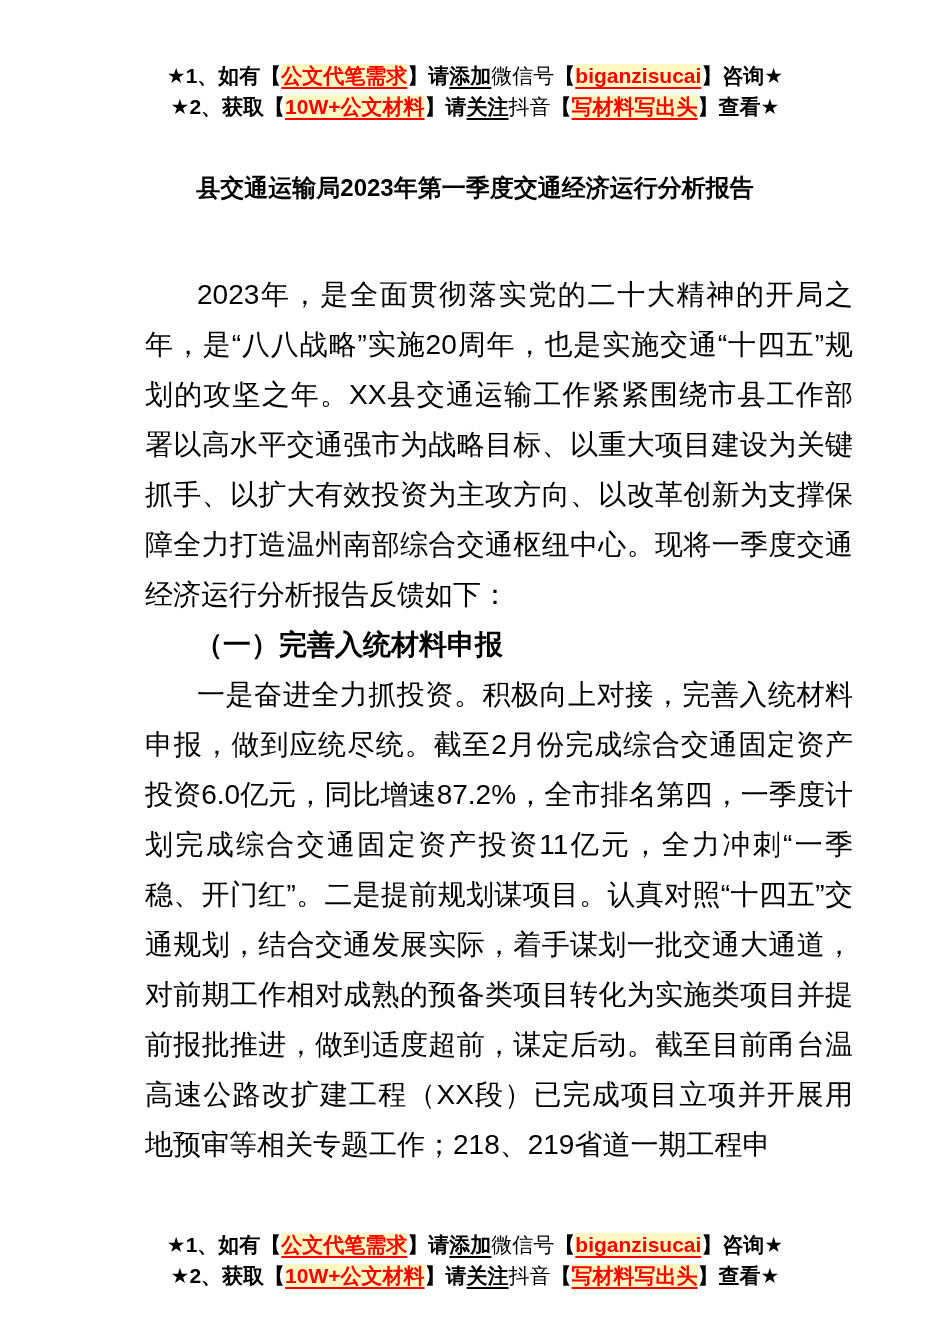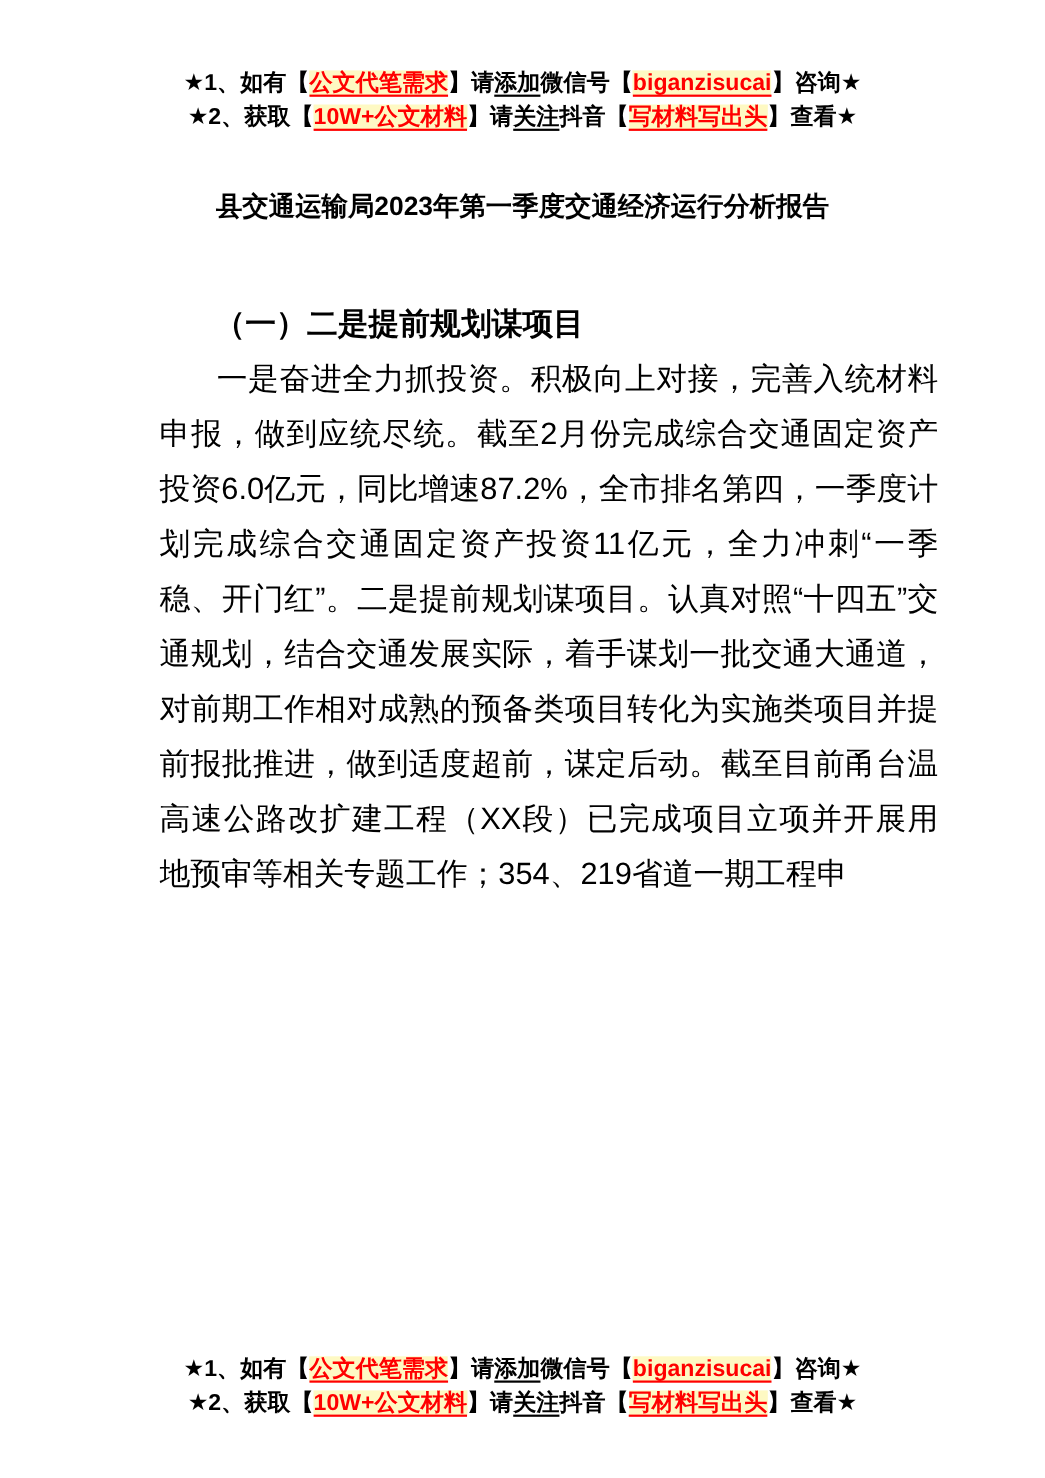--- a/index.html
+++ b/index.html
@@ -18,21 +18,21 @@
   .notice { text-align: center; }
   .notice-header { padding-top: 60px; }
   .notice-footer { padding-top: 4px; }
   .notice-line {
     font-size: 21px;
     line-height: 31px;
     font-weight: bold;
     white-space: nowrap;
   }
   .seg { font-weight: bold; color: #000000; text-align: center; }
-  .seg-reg { font-weight: bold; }
+  .seg-reg { font-weight: normal; }
   .seg-hl {
     color: #ff0000;
     background: #fef9c3;
     text-decoration: underline;
     text-decoration-color: #ff0000;
     text-decoration-thickness: 2px;
     text-underline-offset: 4px;
   }
   .seg-u {
     text-decoration: underline;
@@ -77,22 +77,23 @@
       <span class="seg">★1、如有【</span><span class="seg seg-hl">公文代笔需求</span><span class="seg">】请</span><span class="seg seg-u">添加</span><span class="seg seg-reg">微信号</span><span class="seg">【</span><span class="seg seg-hl">biganzisucai</span><span class="seg">】咨询★</span>
     </div>
     <div class="notice-line">
       <span class="seg">★2、获取【</span><span class="seg seg-hl">10W+公文材料</span><span class="seg">】请</span><span class="seg seg-u">关注</span><span class="seg seg-reg">抖音</span><span class="seg">【</span><span class="seg seg-hl">写材料写出头</span><span class="seg">】查看★</span>
     </div>
   </div>
 
   <h1 class="doc-title">县交通运输局2023年第一季度交通经济运行分析报告</h1>
 
   <div class="content">
-    <h3 class="h-sub">（一）二是提前规划谋项目</h3>
-    <p class="para">一是奋进全力抓投资。积极向上对接，完善入统材料申报，做到应统尽统。截至2月份完成综合交通固定资产投资6.0亿元，同比增速87.2%，全市排名第四，一季度计划完成综合交通固定资产投资11亿元，全力冲刺“一季稳、开门红”。二是提前规划谋项目。认真对照“十四五”交通规划，结合交通发展实际，着手谋划一批交通大通道，对前期工作相对成熟的预备类项目转化为实施类项目并提前报批推进，做到适度超前，谋定后动。截至目前甬台温高速公路改扩建工程（XX段）已完成项目立项并开展用地预审等相关专题工作；354、219省道一期工程申</p>
+    <p class="para">2023年，是全面贯彻落实党的二十大精神的开局之年，是“八八战略”实施20周年，也是实施交通“十四五”规划的攻坚之年。XX县交通运输工作紧紧围绕市县工作部署以高水平交通强市为战略目标、以重大项目建设为关键抓手、以扩大有效投资为主攻方向、以改革创新为支撑保障全力打造温州南部综合交通枢纽中心。现将一季度交通经济运行分析报告反馈如下：</p>
+    <h3 class="h-sub">（一）完善入统材料申报</h3>
+    <p class="para">一是奋进全力抓投资。积极向上对接，完善入统材料申报，做到应统尽统。截至2月份完成综合交通固定资产投资6.0亿元，同比增速87.2%，全市排名第四，一季度计划完成综合交通固定资产投资11亿元，全力冲刺“一季稳、开门红”。二是提前规划谋项目。认真对照“十四五”交通规划，结合交通发展实际，着手谋划一批交通大通道，对前期工作相对成熟的预备类项目转化为实施类项目并提前报批推进，做到适度超前，谋定后动。截至目前甬台温高速公路改扩建工程（XX段）已完成项目立项并开展用地预审等相关专题工作；218、219省道一期工程申</p>
   </div>
 
   <div class="notice notice-footer">
     <div class="notice-line">
       <span class="seg">★1、如有【</span><span class="seg seg-hl">公文代笔需求</span><span class="seg">】请</span><span class="seg seg-u">添加</span><span class="seg seg-reg">微信号</span><span class="seg">【</span><span class="seg seg-hl">biganzisucai</span><span class="seg">】咨询★</span>
     </div>
     <div class="notice-line">
       <span class="seg">★2、获取【</span><span class="seg seg-hl">10W+公文材料</span><span class="seg">】请</span><span class="seg seg-u">关注</span><span class="seg seg-reg">抖音</span><span class="seg">【</span><span class="seg seg-hl">写材料写出头</span><span class="seg">】查看★</span>
     </div>
   </div>

